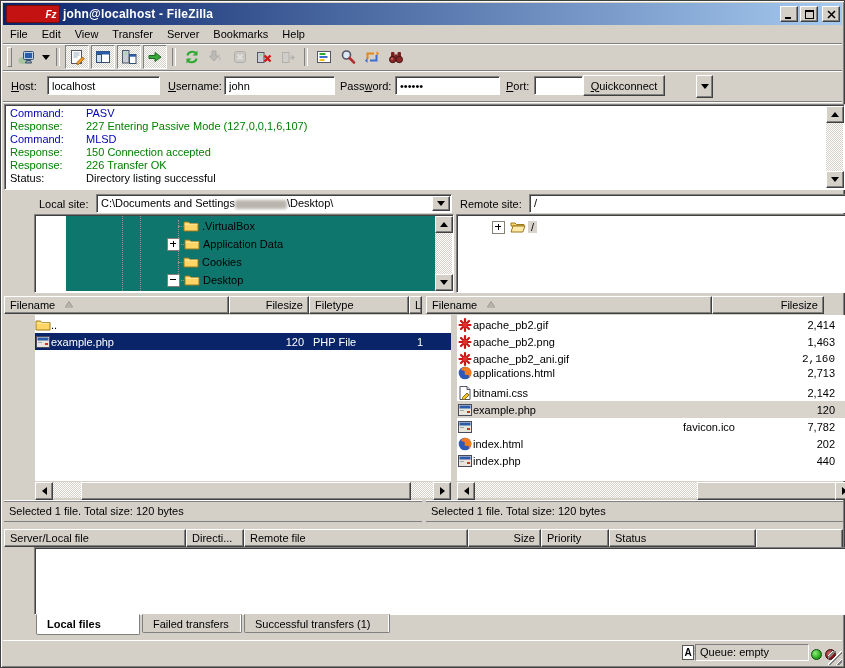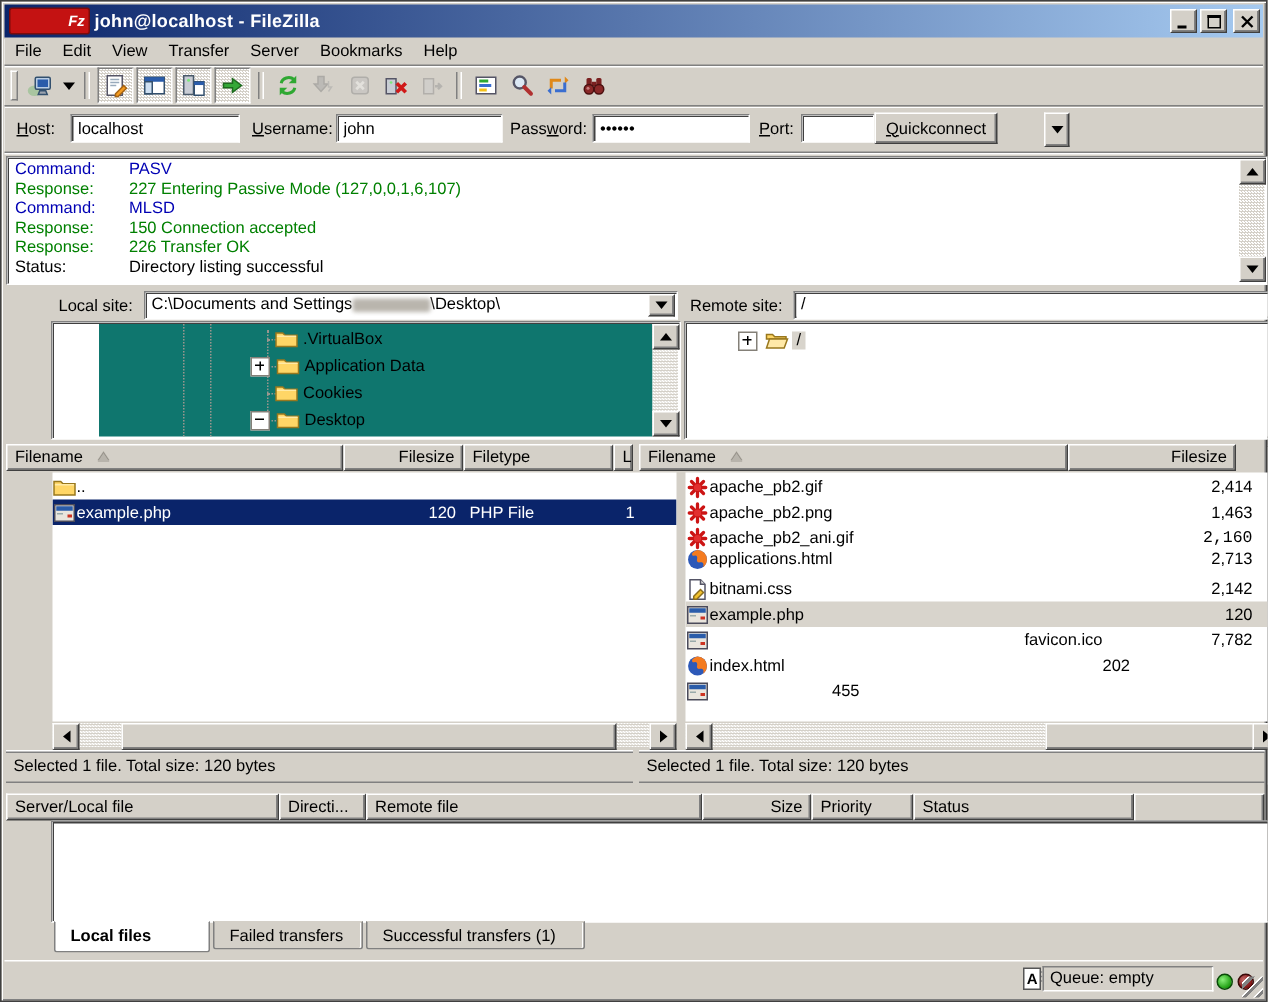--- a/index.html
+++ b/index.html
@@ -538,32 +538,33 @@
           <span style="flex: 0 0 auto; width: 100px; text-align: right;">7,782</span>
         </div>
         <div class="listrow" style="top: 120px;">
           <span style="display: inline-flex; align-items: center;">
             <svg width="16" height="16" viewBox="0 0 16 16">
               <circle cx="8" cy="8" r="6.3" fill="#2d59b8"></circle>
               <path d="M8 1.7a6.3 6.3 0 0 1 6.3 6.3c0 2.1-1 4-2.6 5.1.9-2.4-.3-3.6-1.9-3.2-1.6.4-2.6-.6-2.1-2.1S7.3 5 5.9 5.5c-1 .3-1.9-.4-1.4-1.9A6.3 6.3 0 0 1 8 1.7z" fill="#f47b20"></path>
             </svg>
           </span>
           <span style="flex: 0 0 auto; width: 262px; overflow: hidden;">index.html</span>
-          <span style="flex: 0 0 auto; width: 100px; ">202</span>
+          <span style="flex: 0 0 auto; width: 100px; text-align: right;">202</span>
         </div>
         <div class="listrow" style="top: 137px;">
           <span style="display: inline-flex; align-items: center;">
             <svg width="16" height="16" viewBox="0 0 16 16">
               <rect x="1.5" y="2.5" width="13" height="11" fill="#e9e5dd" stroke="#4a4a5a"></rect>
               <rect x="2.5" y="3.5" width="11" height="3" fill="#2a5caa"></rect>
               <rect x="10" y="9" width="3" height="2" fill="#cc3322"></rect>
               <rect x="3" y="8" width="4" height="1" fill="#9aa"></rect>
             </svg>
           </span>
-          <span style="flex: 0 0 auto; width: 100px; text-align: right;">455</span>
+          <span style="flex: 0 0 auto; width: 262px; overflow: hidden;">index.php</span>
+          <span style="flex: 0 0 auto; width: 100px; text-align: right;">440</span>
         </div>
       </div>
   <div class="abs dither" style="left:823px;top:295px;width:17px;height:202px">
     <div class="sb-btn raised" style="left:0;top:0;width:16px;height:15px">
           <span class="tri tri-up"></span>
         </div>
     <div class="abs raised" style="left:0;top:130px;width:16px;height:40px"></div>
     <div class="sb-btn raised" style="left:0;bottom:0;width:16px;height:15px">
           <span class="tri tri-dn"></span>
         </div>

